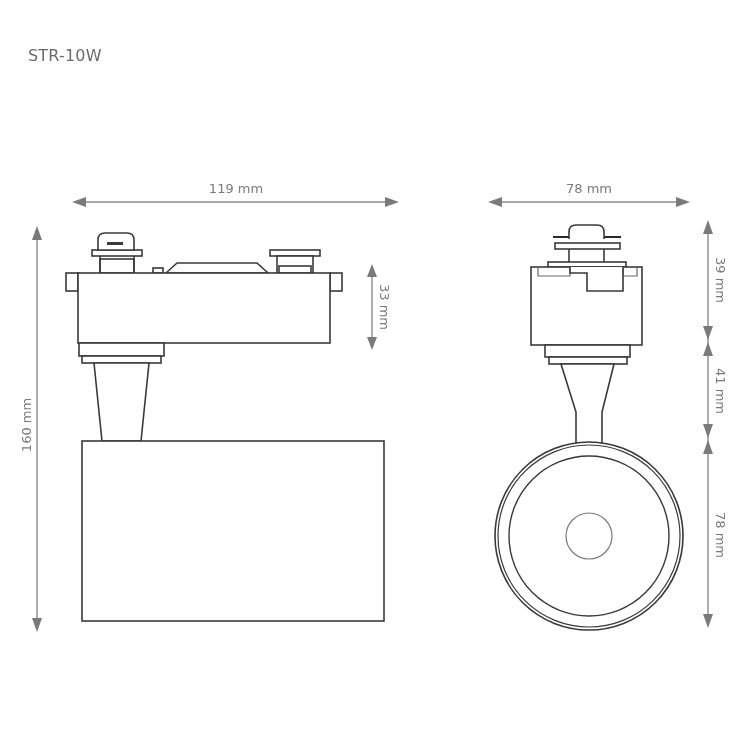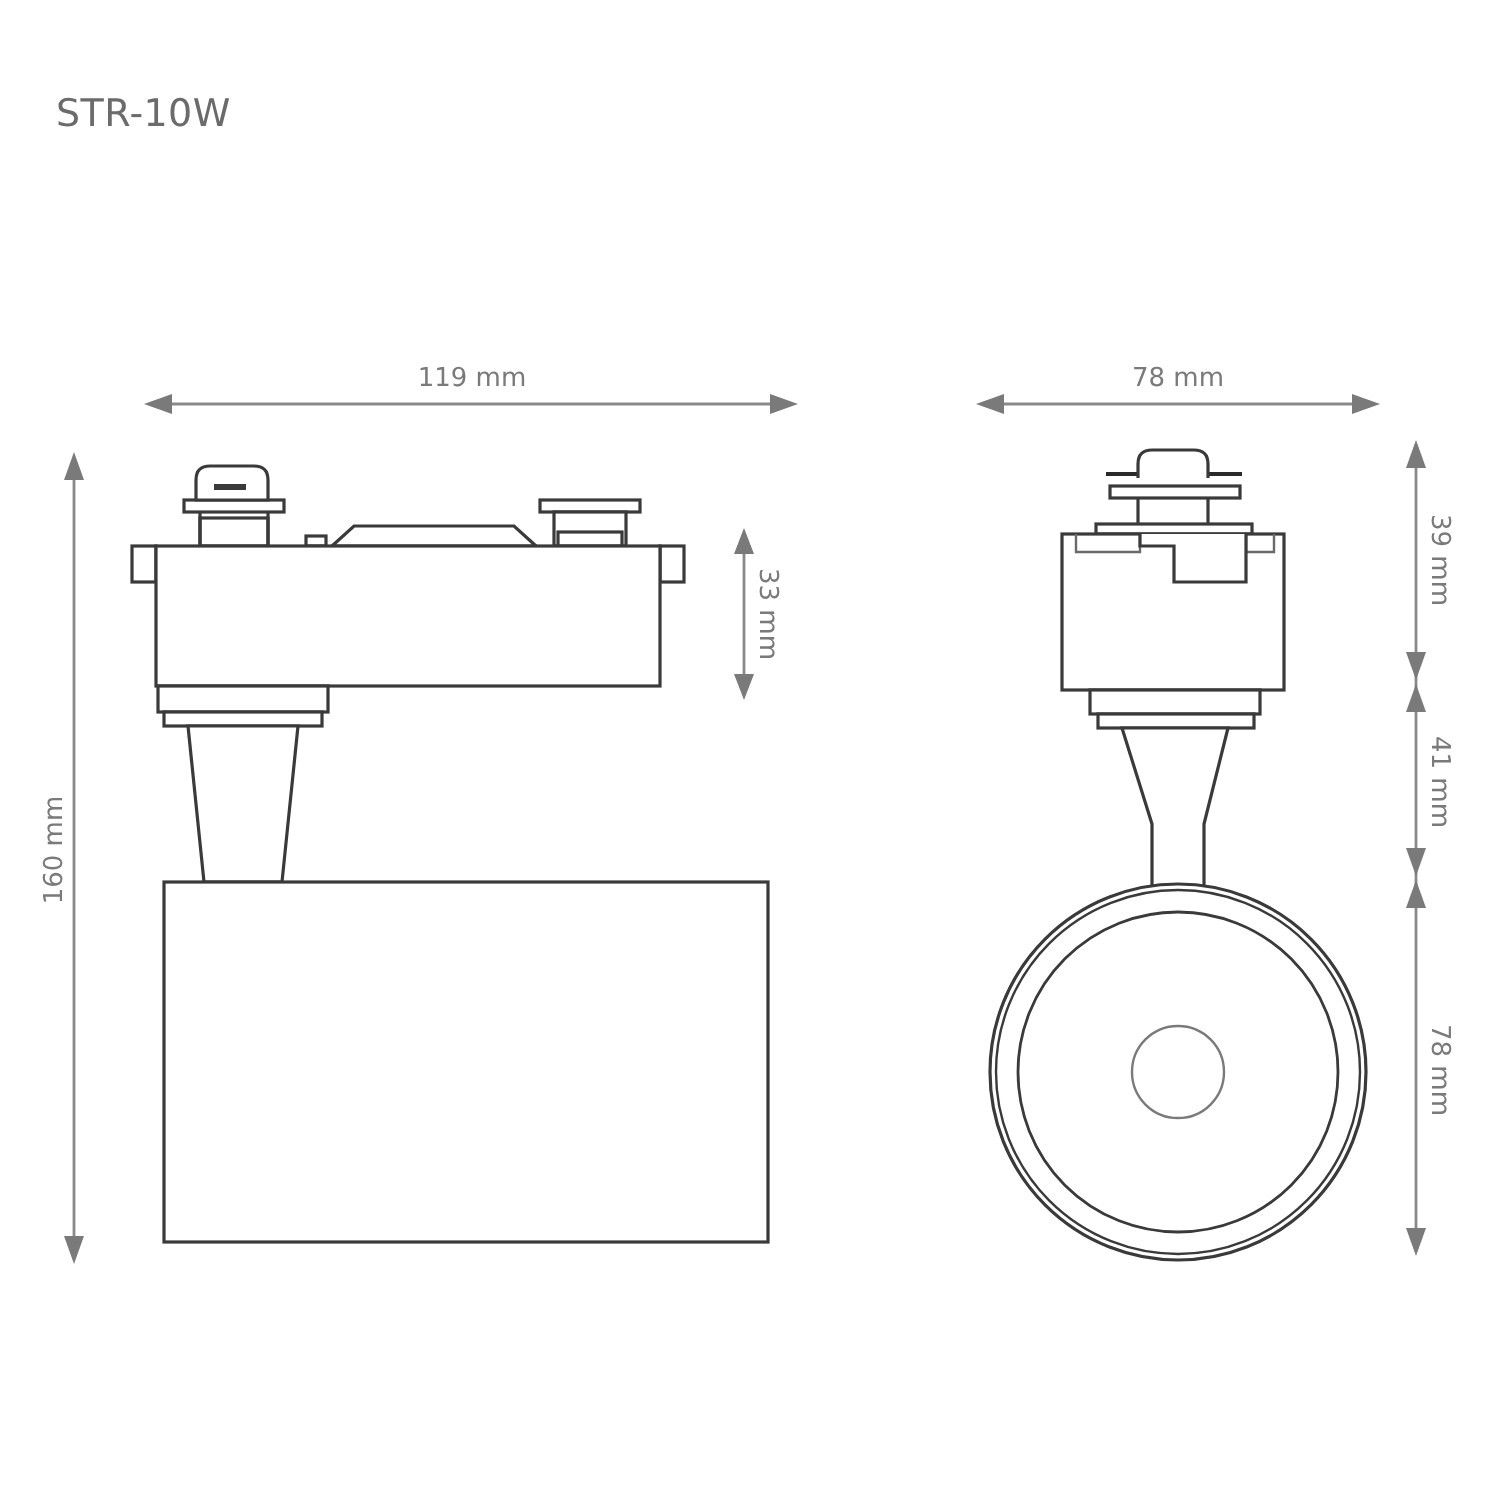--- a/index.html
+++ b/index.html
@@ -1,17 +1,17 @@
 <!DOCTYPE html>
 <html><head>
 <meta charset="utf-8">
 <style>
   html, body { margin: 0; padding: 0; background: #ffffff; }
   body { width: 750px; height: 750px; position: relative; overflow: hidden; font-family: "DejaVu Sans", sans-serif; }
-  #title { position: absolute; left: 28px; top: 46px; font-size: 19px; color: #6b6b6b; letter-spacing: 0.2px; }
+  #title { position: absolute; left: 28px; top: 46px; font-size: 16px; color: #6b6b6b; letter-spacing: 0.2px; }
   svg { position: absolute; left: 0; top: 0; }
   .dimtext { font-family: "DejaVu Sans", sans-serif; font-size: 13px; fill: #7a7a7a; }
   .dimline { stroke: #8a8a8a; stroke-width: 1.4; fill: none; }
   .arrow { fill: #7a7a7a; }
   .part { stroke: #3a3a3a; stroke-width: 1.6; fill: #ffffff; }
   .partthin { stroke: #6a6a6a; stroke-width: 1.2; fill: none; }
 </style>
 </head>
 <body>
 

